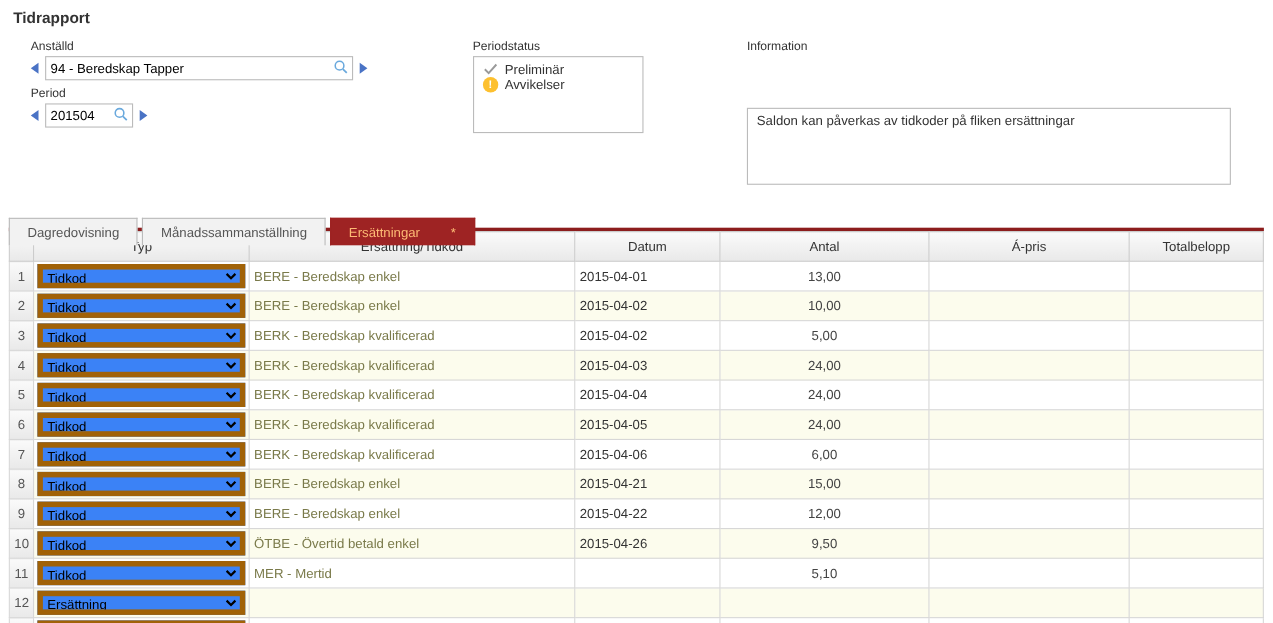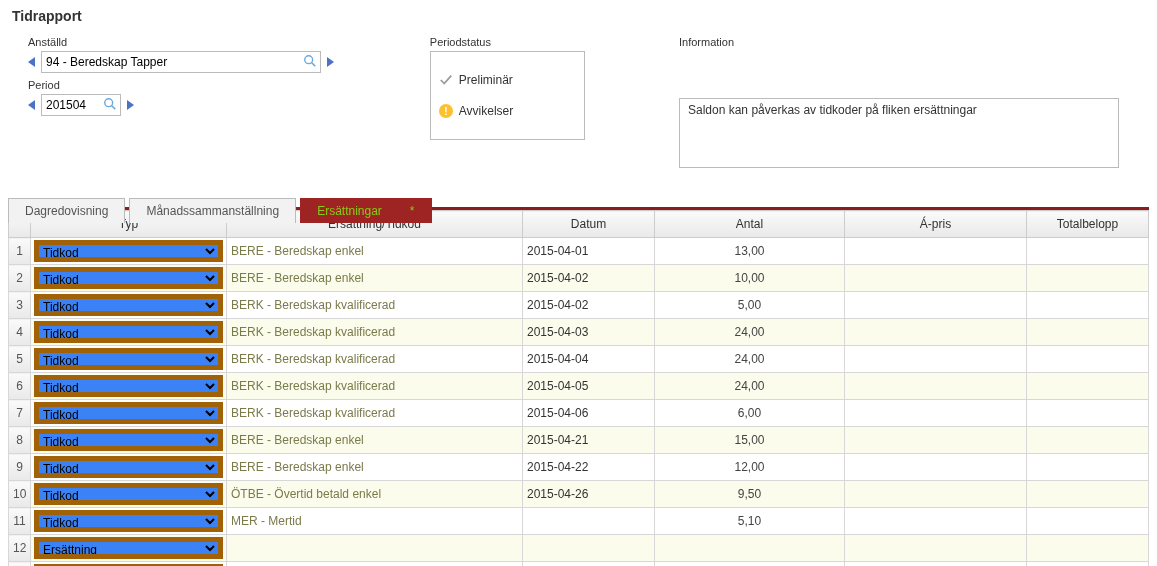--- a/index.html
+++ b/index.html
@@ -12,27 +12,27 @@
   .arrow { width: 0; height: 0; display: inline-block; cursor: pointer; }
   .arrow-left { border-top: 5px solid transparent; border-bottom: 5px solid transparent; border-right: 7px solid #4a73c5; margin-right: 6px; }
   .arrow-right { border-top: 5px solid transparent; border-bottom: 5px solid transparent; border-left: 7px solid #4a73c5; margin-left: 6px; }
   .text-input { border: 1px solid #bbb; height: 22px; padding: 2px 22px 2px 4px; font-size: 12px; position: relative; background: #fff; }
   .input-wrap { position: relative; display: inline-block; }
   .input-wrap .mag { position: absolute; right: 4px; top: 3px; pointer-events: none; }
   .mag svg { width: 14px; height: 14px; }
   .periodstatus-box, .info-box { border: 1px solid #bbb; min-height: 70px; padding: 4px 8px; font-size: 12px; background:#fff; }
   .periodstatus-box { width: 155px; }
   .info-box { width: 440px; margin-top: 47px; }
-  .status-line { display:flex; align-items:center; margin:17px 0; }
+  .status-line { display:flex; align-items:center; margin:0 0; }
   .status-line svg, .status-line .warn-ico { margin-right:6px; }
   .warn-ico { width:14px; height:14px; border-radius:50%; background:#fdc02f; color:#fff; display:flex; align-items:center; justify-content:center; font-size:10px; font-weight:bold; }
 
   .tabs { display:flex; align-items:flex-end; margin-top:14px; border-bottom:3px solid #8c1d1d; }
   .tab { border:1px solid #bbb; border-bottom:none; padding:5px 16px; font-size:12px; color:#555; background:#f2f2f2; margin-right:4px; cursor:pointer; position:relative; top:16px; }
-  .tab.active { background:#9e2323; color:#84cc16; border-color:#9e2323; }
+  .tab.active { background:#9e2323; color:#fdba74; border-color:#9e2323; }
   .tab .dirty { margin-left:28px; }
 
   table.grid { border-collapse: collapse; width: 100%; table-layout: fixed; margin-top:0; }
   table.grid th { background: linear-gradient(#fafafa,#e9e9e9); border:1px solid #ccc; font-weight:normal; font-size:12px; color:#333; padding:6px 4px; text-align:center; }
   table.grid td { border:1px solid #d7d7d7; padding:2px 4px; font-size:12px; height:26px; }
   table.grid td.rownum { background: linear-gradient(#fafafa,#e9e9e9); text-align:center; color:#555; width:22px; }
   table.grid td.typ-cell { padding:2px 3px; }
   table.grid tr.odd td.data { background:#fff; }
   table.grid tr.even td.data { background:#fcfced; }
   td.code-cell { color:#7a7a4a; }

